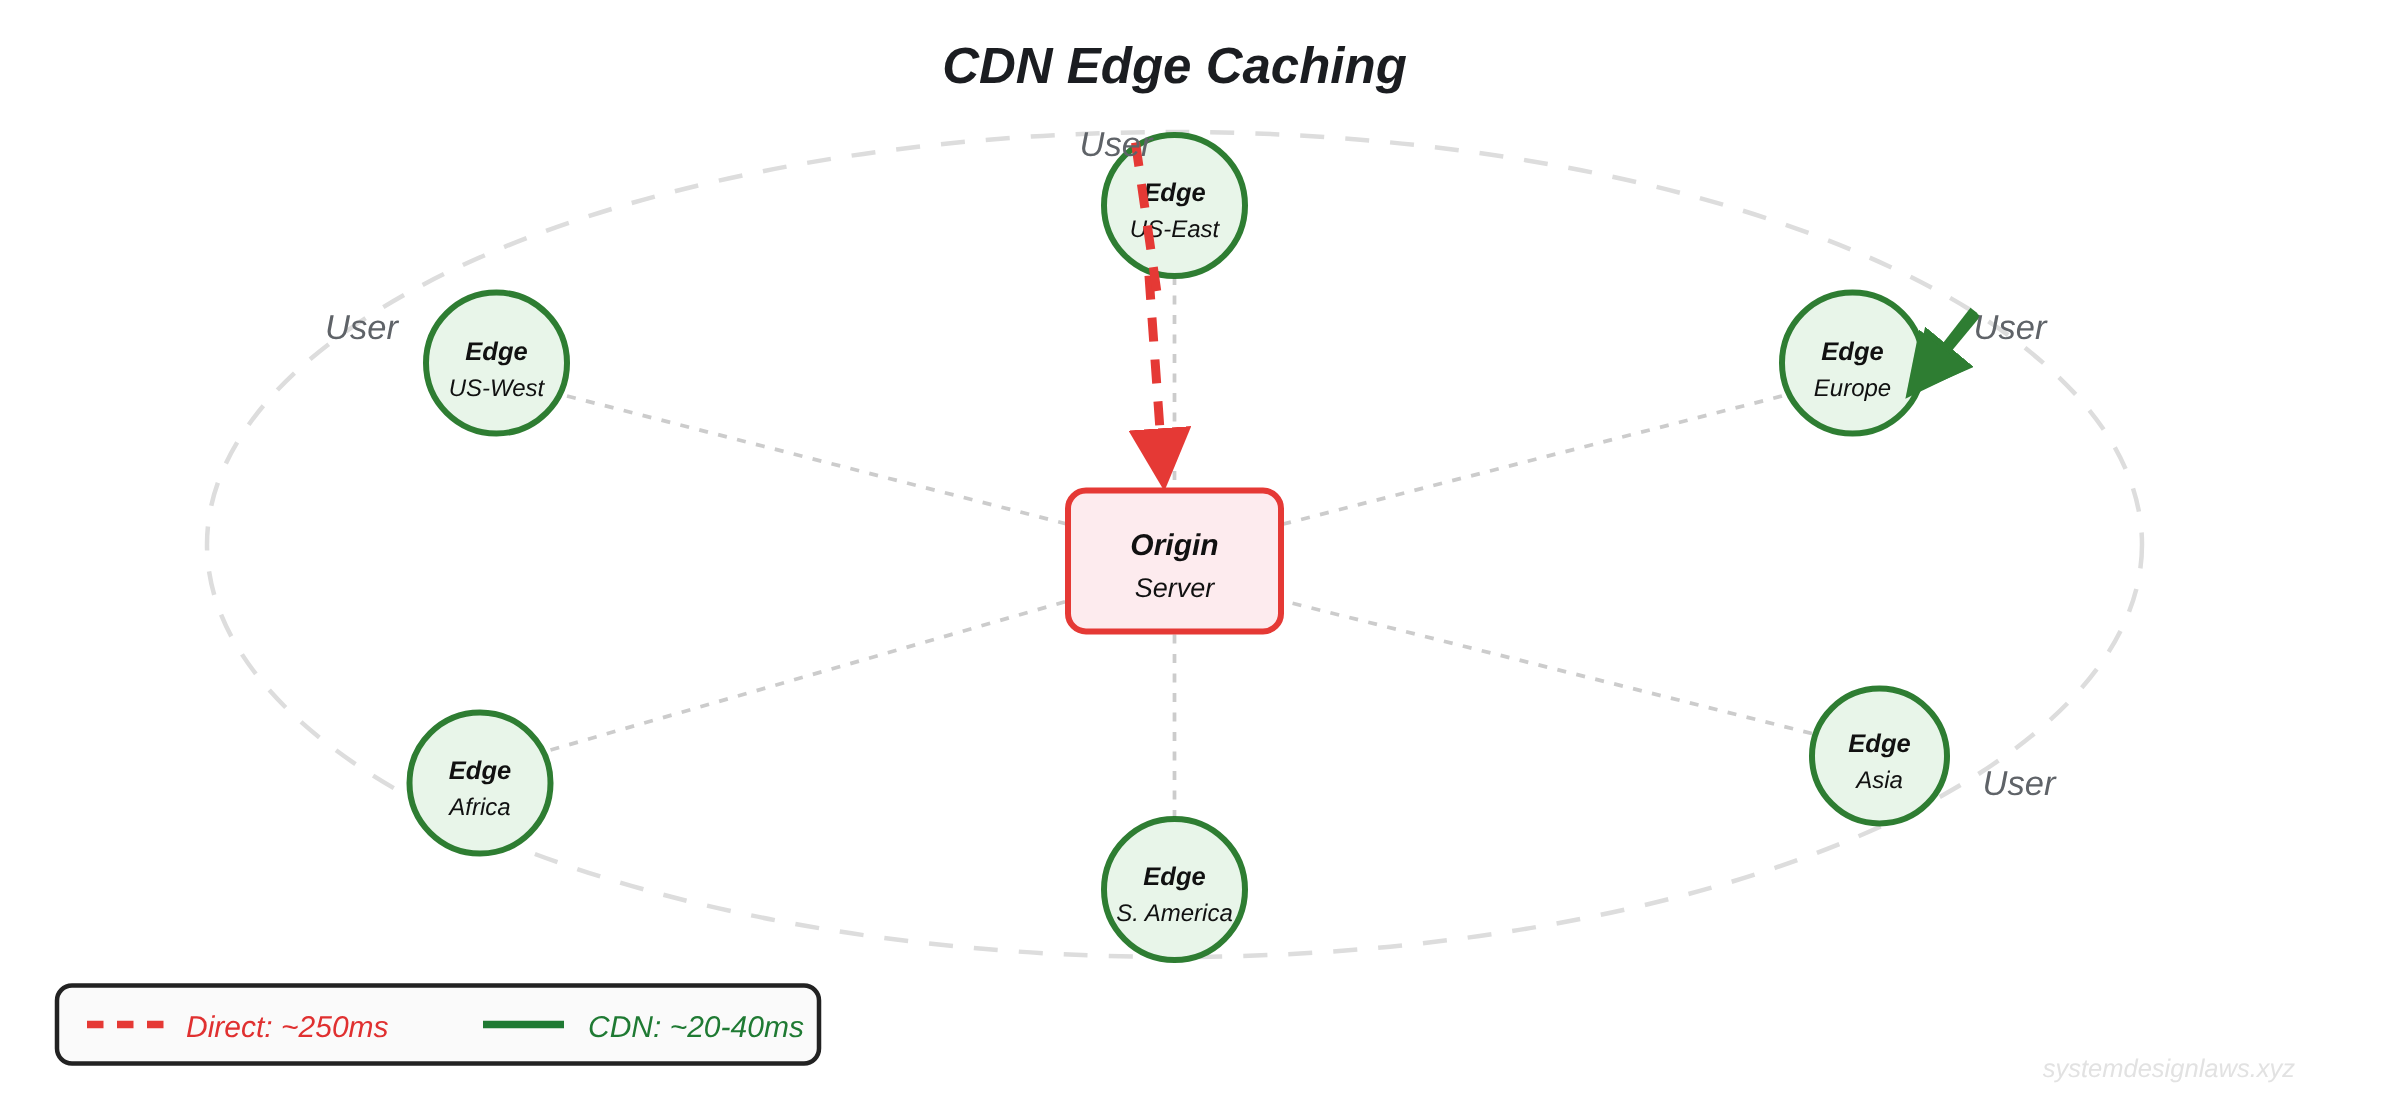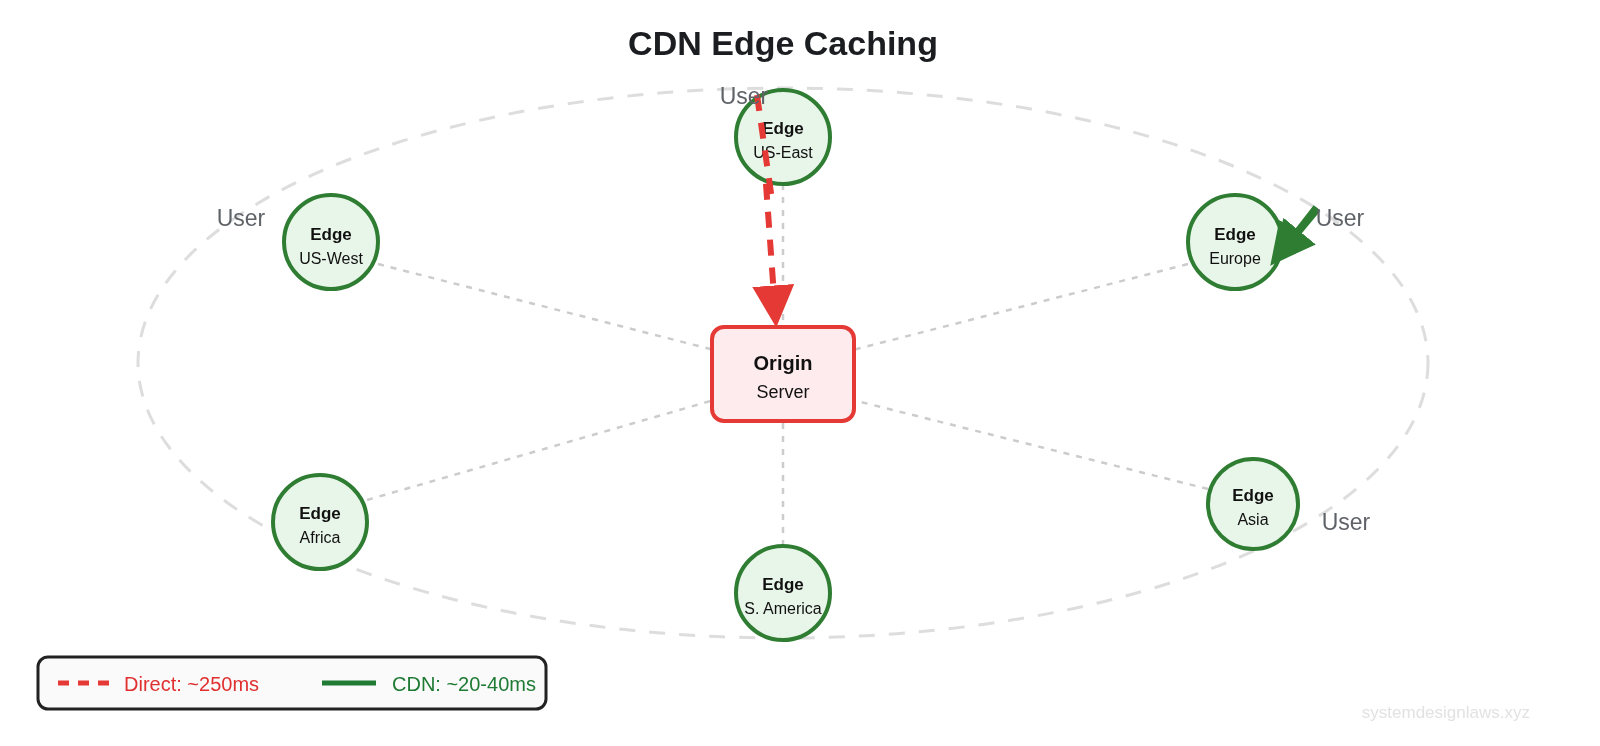--- a/index.html
+++ b/index.html
@@ -12,20 +12,21 @@
     height: 746px;
     position: relative;
     font-family: "Liberation Sans", sans-serif;
     overflow: hidden;
   }
   #stage {
     position: absolute;
     inset: 0;
     width: 1296px;
     height: 746px;
+    font-style: italic;
   }
   #diagram-svg {
     position: absolute;
     left: 0;
     top: 0;
     width: 1600px;
     height: 746px;
   }
   .title-text {
     font-family: "Liberation Sans", sans-serif;

